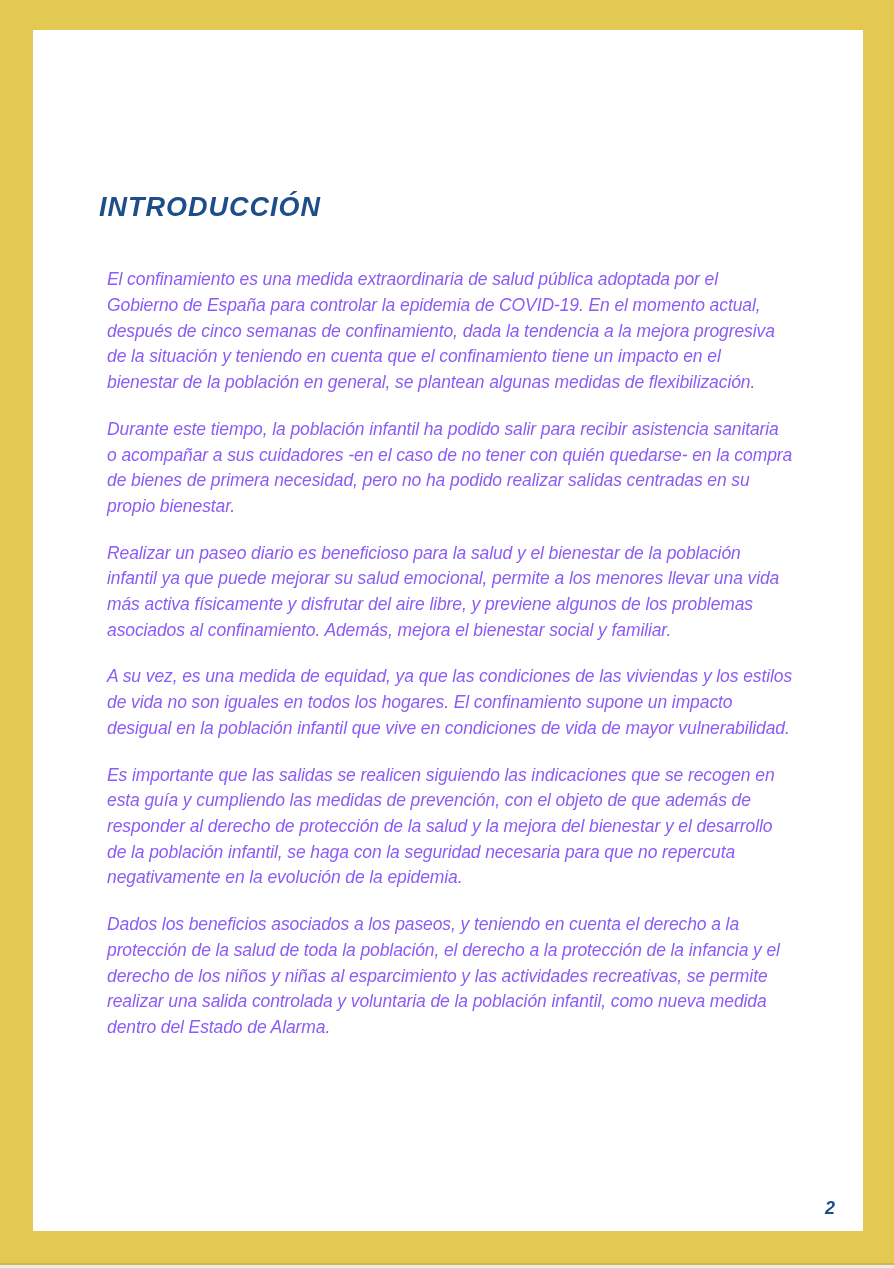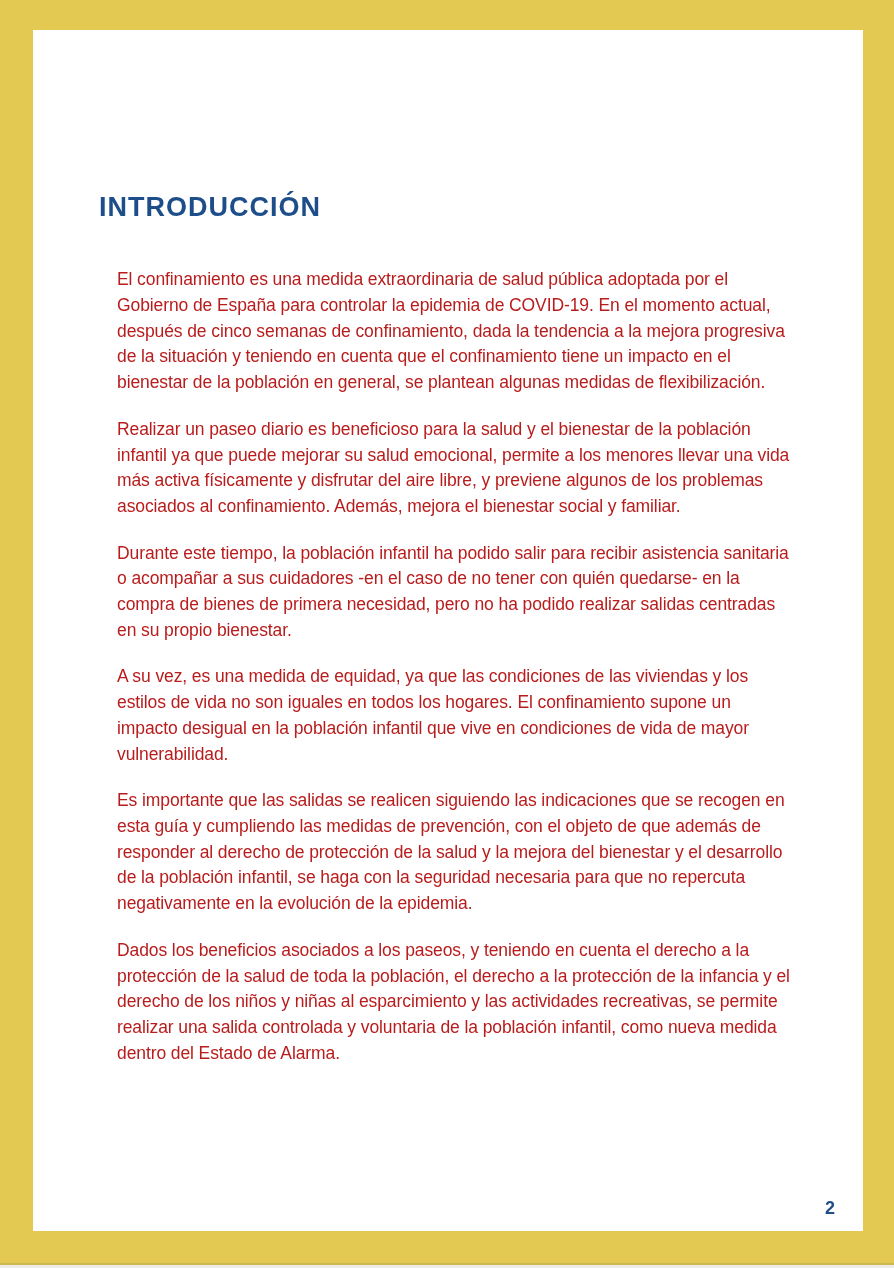--- a/index.html
+++ b/index.html
@@ -25,57 +25,58 @@
   }
   .page {
     position: absolute;
     top: 30px;
     left: 33px;
     width: 830px;
     height: 1201px;
     background: #ffffff;
     box-sizing: border-box;
     padding: 163px 70px 0 66px;
+    font-style: italic;
   }
   .heading {
     margin: 0 0 46px 0;
     font-size: 27px;
     line-height: 1.05;
     font-weight: bold;
     letter-spacing: 1px;
     color: #1d4e89;
   }
   .body-copy p {
-    margin: 0 0 21px 18px;
+    margin: 0 0 21px 8px;
     font-size: 17.5px;
     line-height: 25.7px;
     letter-spacing: -0.1px;
-    color: #b91c1c;
+    color: #8b5cf6;
   }
   .page-number {
     position: absolute;
     right: 28px;
     bottom: 12px;
     font-size: 18px;
     font-weight: bold;
     color: #1d4e89;
   }
 </style>
 </head>
 <body>
 
 <div class="frame">
   <div class="page">
 
     <h1 class="heading">INTRODUCCIÓN</h1>
 
     <div class="body-copy">
       <p>El confinamiento es una medida extraordinaria de salud pública adoptada por el Gobierno de España para controlar la epidemia de COVID-19. En el momento actual, después de cinco semanas de confinamiento, dada la tendencia a la mejora progresiva de la situación y teniendo en cuenta que el confinamiento tiene un impacto en el bienestar de la población en general, se plantean algunas medidas de flexibilización.</p>
+      <p>Durante este tiempo, la población infantil ha podido salir para recibir asistencia sanitaria o acompañar a sus cuidadores -en el caso de no tener con quién quedarse- en la compra de bienes de primera necesidad, pero no ha podido realizar salidas centradas en su propio bienestar.</p>
       <p>Realizar un paseo diario es beneficioso para la salud y el bienestar de la población infantil ya que puede mejorar su salud emocional, permite a los menores llevar una vida más activa físicamente y disfrutar del aire libre, y previene algunos de los problemas asociados al confinamiento. Además, mejora el bienestar social y familiar.</p>
-      <p>Durante este tiempo, la población infantil ha podido salir para recibir asistencia sanitaria o acompañar a sus cuidadores -en el caso de no tener con quién quedarse- en la compra de bienes de primera necesidad, pero no ha podido realizar salidas centradas en su propio bienestar.</p>
       <p>A su vez, es una medida de equidad, ya que las condiciones de las viviendas y los estilos de vida no son iguales en todos los hogares. El confinamiento supone un impacto desigual en la población infantil que vive en condiciones de vida de mayor vulnerabilidad.</p>
       <p>Es importante que las salidas se realicen siguiendo las indicaciones que se recogen en esta guía y cumpliendo las medidas de prevención, con el objeto de que además de responder al derecho de protección de la salud y la mejora del bienestar y el desarrollo de la población infantil, se haga con la seguridad necesaria para que no repercuta negativamente en la evolución de la epidemia.</p>
       <p>Dados los beneficios asociados a los paseos, y teniendo en cuenta el derecho a la protección de la salud de toda la población, el derecho a la protección de la infancia y el derecho de los niños y niñas al esparcimiento y las actividades recreativas, se permite realizar una salida controlada y voluntaria de la población infantil, como nueva medida dentro del Estado de Alarma.</p>
     </div>
 
     <div class="page-number">2</div>
   </div>
 </div>
 
 </body></html>

